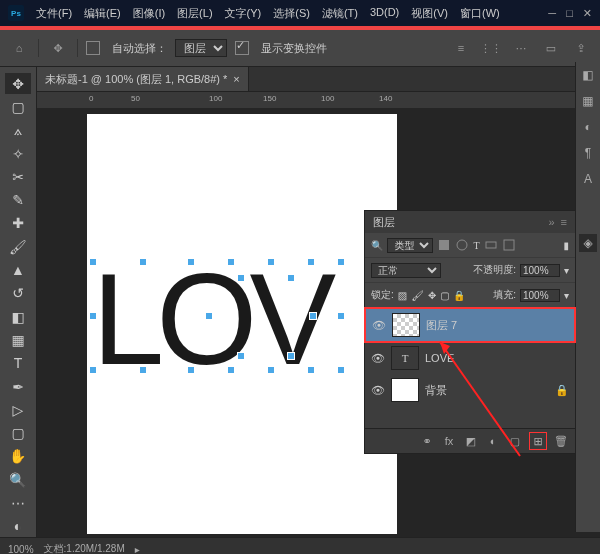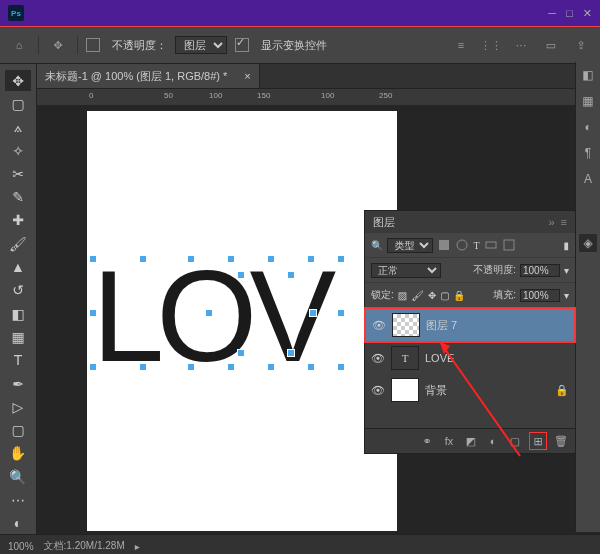--- a/index.html
+++ b/index.html
@@ -1,33 +1,33 @@
 <!DOCTYPE html>
 <html><head>
 <meta charset="utf-8">
 <style>
 html,body{margin:0;padding:0;width:600px;height:554px;background:#323232;font-family:"Microsoft YaHei",Arial,sans-serif;font-size:11px;color:#ccc;overflow:hidden;}
-.titlebar{height:26px;background:#4c1d95;display:flex;align-items:center;padding:0 8px;border-bottom:1px solid #ef4444;}
+.titlebar{height:26px;background:#0f172a;display:flex;align-items:center;padding:0 8px;border-bottom:4px solid #ef4444;}
 .titlebar .logo{width:16px;height:16px;background:#071e36;display:flex;align-items:center;justify-content:center;font-size:8px;color:#29aae1;font-weight:bold;border-radius:2px;}
 .titlebar .menu{display:flex;gap:12px;margin-left:12px;}
 .titlebar .menu span{cursor:pointer;}
 .titlebar .winctrl{margin-left:auto;display:flex;gap:10px;color:#aaa;}
 .optionsbar{height:36px;background:#454545;border-bottom:1px solid #222;display:flex;align-items:center;padding:0 8px;gap:8px;}
 .optionsbar .sep{width:1px;height:18px;background:#333;}
 .optionsbar select{background:#3a3a3a;border:1px solid #222;color:#ccc;font-size:11px;padding:1px 4px;}
 .optionsbar .checkbox{width:12px;height:12px;border:1px solid #888;display:inline-block;margin-right:4px;position:relative;}
 .optionsbar .checkbox.checked::after{content:"✓";position:absolute;top:-3px;left:0;color:#ccc;font-size:11px;}
 .optionsbar .iconbtn{width:22px;height:22px;display:flex;align-items:center;justify-content:center;color:#999;cursor:pointer;}
 .body{display:flex;height:calc(554px - 26px - 36px - 22px);}
 .toolbar{width:36px;background:#454545;display:flex;flex-direction:column;align-items:center;padding-top:6px;gap:2px;border-right:1px solid #222;}
 .toolbar .tool{width:26px;height:22px;display:flex;align-items:center;justify-content:center;cursor:pointer;color:#ccc;font-size:14px;}
 .toolbar .tool.sel{background:#2b2b2b;}
 .work{flex:1;display:flex;flex-direction:column;background:#252525;position:relative;}
 .tabs{height:24px;background:#323232;display:flex;align-items:center;border-bottom:1px solid #222;}
-.tab{height:24px;background:#454545;padding:0 8px;display:flex;align-items:center;gap:17px;font-size:11px;border-right:1px solid #222;}
+.tab{height:24px;background:#454545;padding:0 8px;display:flex;align-items:center;gap:6px;font-size:11px;border-right:1px solid #222;}
 .rulerH{height:16px;background:#393939;display:flex;font-size:8px;color:#aaa;position:relative;}
 .rulerH div{position:absolute;top:2px;}
 .canvasarea{flex:1;position:relative;overflow:hidden;background:#252525;}
 .canvas{position:absolute;left:50px;top:6px;width:310px;height:420px;background:#fff;}
 .lovetext{position:absolute;left:5px;top:130px;font-size:130px;font-family:Arial,sans-serif;font-weight:normal;color:#1a1a1a;letter-spacing:-8px;white-space:nowrap;}
 .handle{position:absolute;width:6px;height:6px;background:#4aa8e8;border:1px solid #fff;}
 .layerspanel{position:absolute;right:24px;top:210px;width:210px;background:#454545;border:1px solid #222;display:flex;flex-direction:column;z-index:10;}
 .panelhdr{height:22px;background:#3a3a3a;display:flex;align-items:center;padding:0 8px;font-size:11px;}
 .panelhdr .sp{margin-left:auto;display:flex;gap:6px;color:#888;}
 .panelrow{height:24px;display:flex;align-items:center;padding:0 6px;gap:4px;font-size:10px;border-bottom:1px solid #3a3a3a;}
@@ -48,34 +48,46 @@
 .rightdock .dockicon.active{background:#2b2b2b;}
 .statusbar{height:22px;background:#323232;display:flex;align-items:center;padding:0 8px;gap:10px;font-size:10px;color:#aaa;border-top:1px solid #222;}
 .arrow{position:absolute;pointer-events:none;z-index:20;}
 svg{display:block;}
 </style>
 </head>
 <body>
 
 <div class="titlebar">
   <div class="logo">Ps</div>
+  <div class="menu">
+    <span>文件(F)</span>
+    <span>编辑(E)</span>
+    <span>图像(I)</span>
+    <span>图层(L)</span>
+    <span>文字(Y)</span>
+    <span>选择(S)</span>
+    <span>滤镜(T)</span>
+    <span>3D(D)</span>
+    <span>视图(V)</span>
+    <span>窗口(W)</span>
+  </div>
   <div class="winctrl">
     <span>─</span>
     <span>□</span>
     <span>✕</span>
   </div>
 </div>
 
 <div class="optionsbar">
   <span class="iconbtn">⌂</span>
   <div class="sep"></div>
   <span class="iconbtn">✥</span>
   <div class="sep"></div>
   <span class="checkbox"></span>
-  <span>不透明度：</span>
+  <span>自动选择：</span>
   <select><option>图层</option></select>
   <span class="checkbox checked"></span>
   <span>显示变换控件</span>
   <div style="flex:1"></div>
   <span class="iconbtn">≡</span>
   <span class="iconbtn">⋮⋮</span>
   <span class="iconbtn">⋯</span>
   <span class="iconbtn">▭</span>
   <span class="iconbtn">⇪</span>
 </div>
@@ -106,25 +118,25 @@
 
   <div class="work">
     <div class="tabs">
       <div class="tab">
         <span>未标题-1 @ 100% (图层 1, RGB/8#) *</span>
         <span>×</span>
       </div>
     </div>
     <div class="rulerH">
       <div style="left:52px">0</div>
-      <div style="left:127px">50</div>
+      <div style="left:94px">50</div>
       <div style="left:172px">100</div>
-      <div style="left:220px">150</div>
+      <div style="left:226px">150</div>
       <div style="left:284px">100</div>
-      <div style="left:342px">250</div>
+      <div style="left:342px">140</div>
     </div>
     <div class="canvasarea">
       <div class="canvas">
         <div class="lovetext">LOV</div>
 
         <div class="handle" style="left:2px;top:144px"></div>
         <div class="handle" style="left:52px;top:144px"></div>
         <div class="handle" style="left:2px;top:198px"></div>
         <div class="handle" style="left:2px;top:252px"></div>
         <div class="handle" style="left:52px;top:252px"></div>

